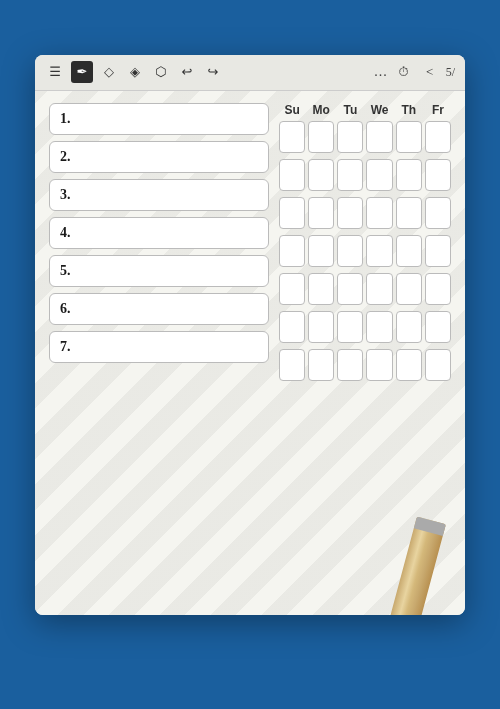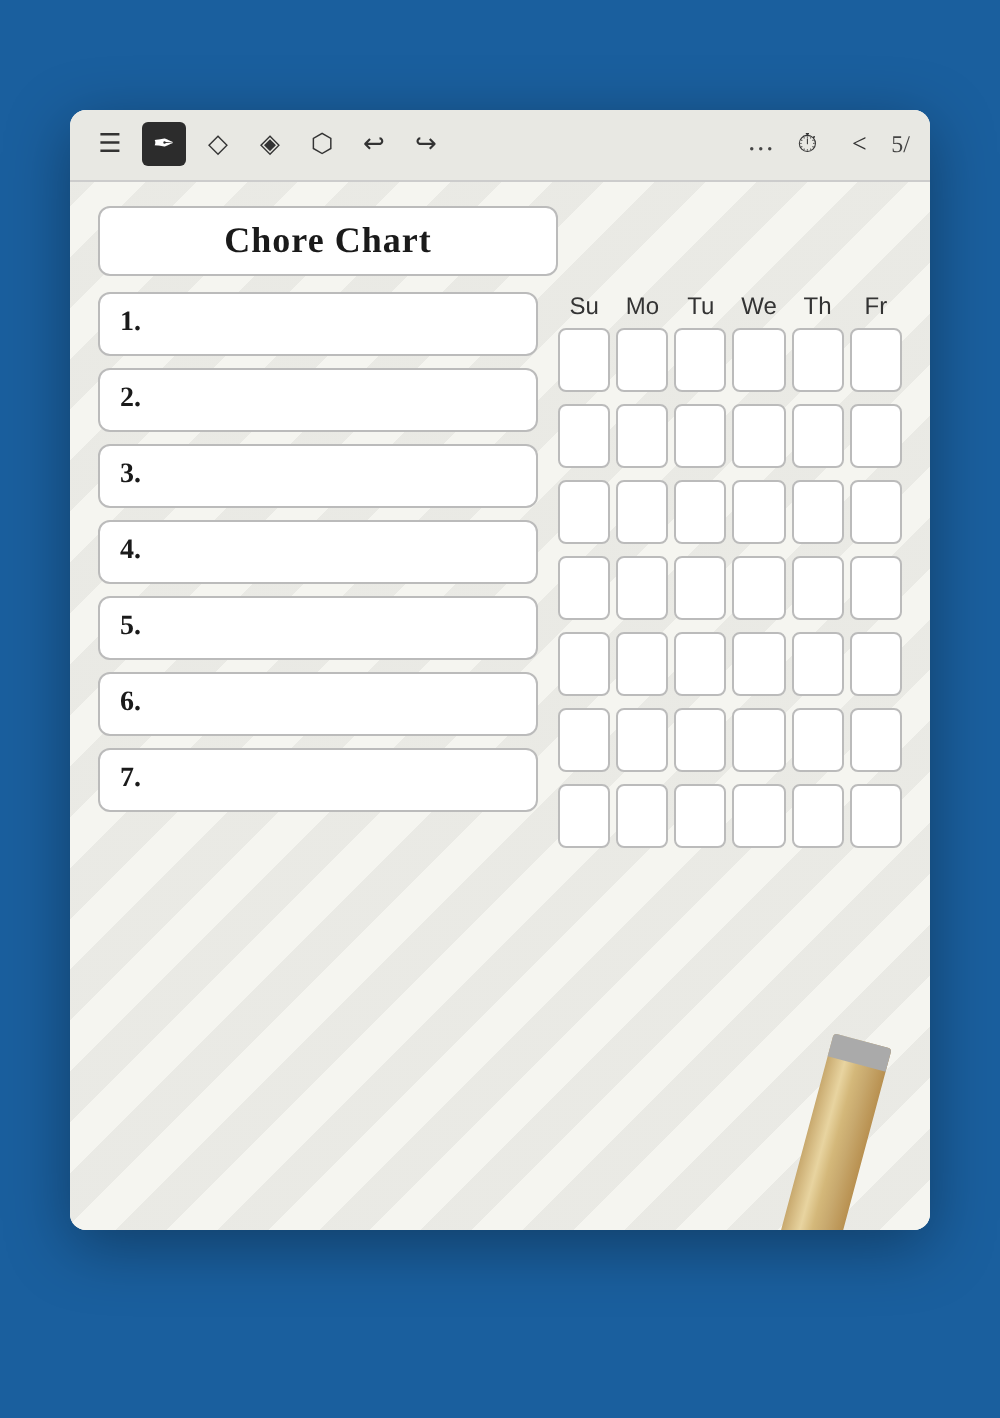--- a/index.html
+++ b/index.html
@@ -172,21 +172,21 @@
     .day-headers {
       display: grid;
       grid-template-columns: repeat(6, 1fr);
       gap: 3px;
       margin-bottom: 4px;
     }
 
     .day-header {
       text-align: center;
       font-size: 12px;
-      font-weight: normal;
+      font-weight: bold;
       color: #333;
       font-family: Arial, sans-serif;
     }
 
     .check-rows {
       display: flex;
       flex-direction: column;
       gap: 6px;
       flex: 1;
     }
@@ -259,21 +259,20 @@
       <span class="toolbar-dots">...</span>
       <span class="toolbar-icon">⏱</span>
       <span class="toolbar-icon">&lt;</span>
       <span class="toolbar-nav">5/</span>
     </div>
   </div>
 
   <div class="content-area">
     <div class="content-inner">
 
-      <div class="chart-title">Chore Chart</div>
 
       <div class="main-grid">
 
         <div class="chore-list">
           <div class="chore-item">
               <span>1.</span>
             </div>
           <div class="chore-item">
               <span>2.</span>
             </div>

